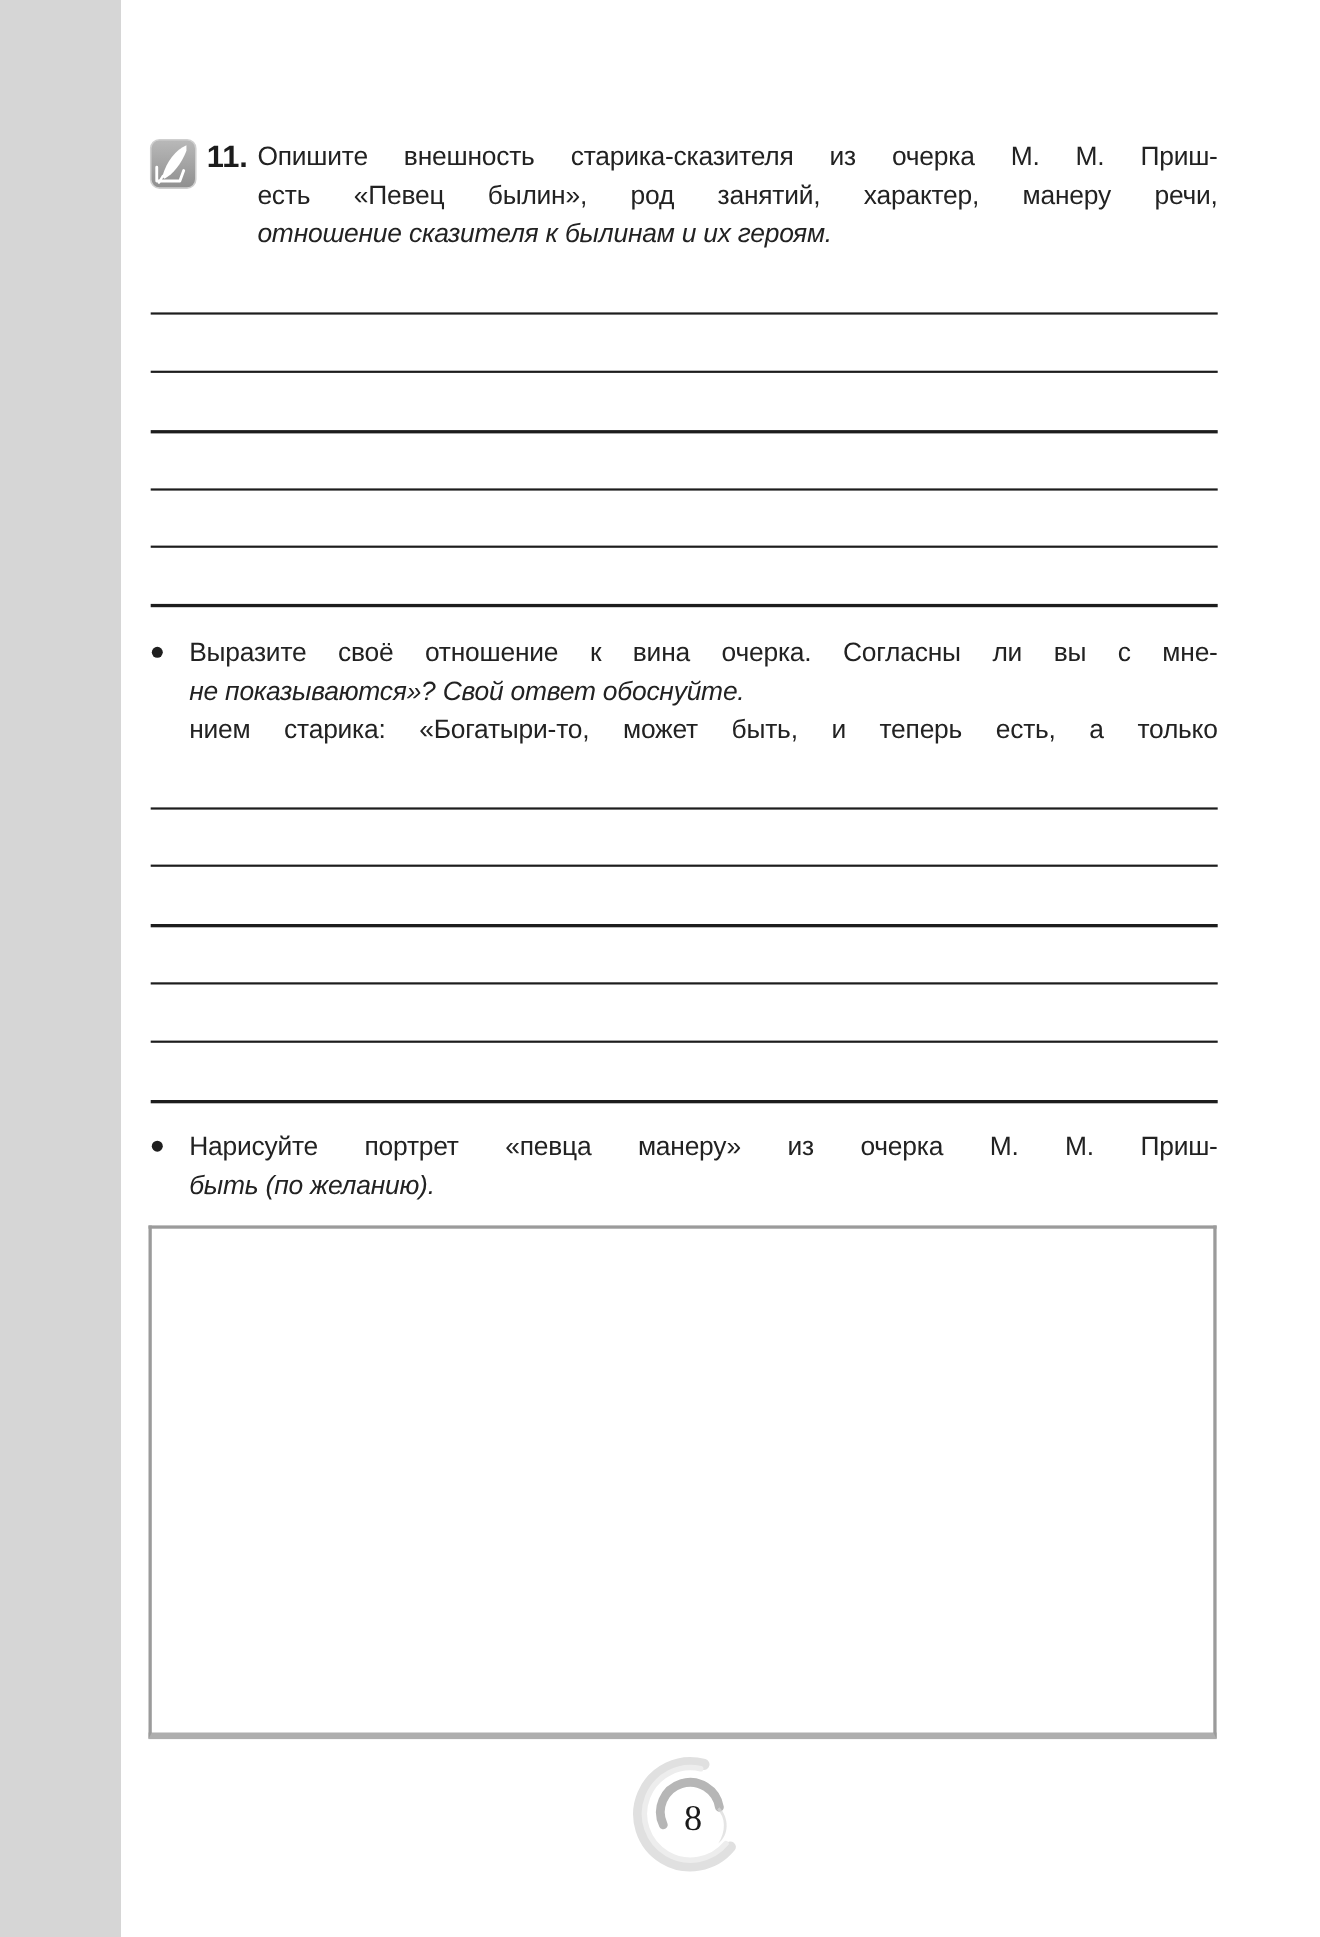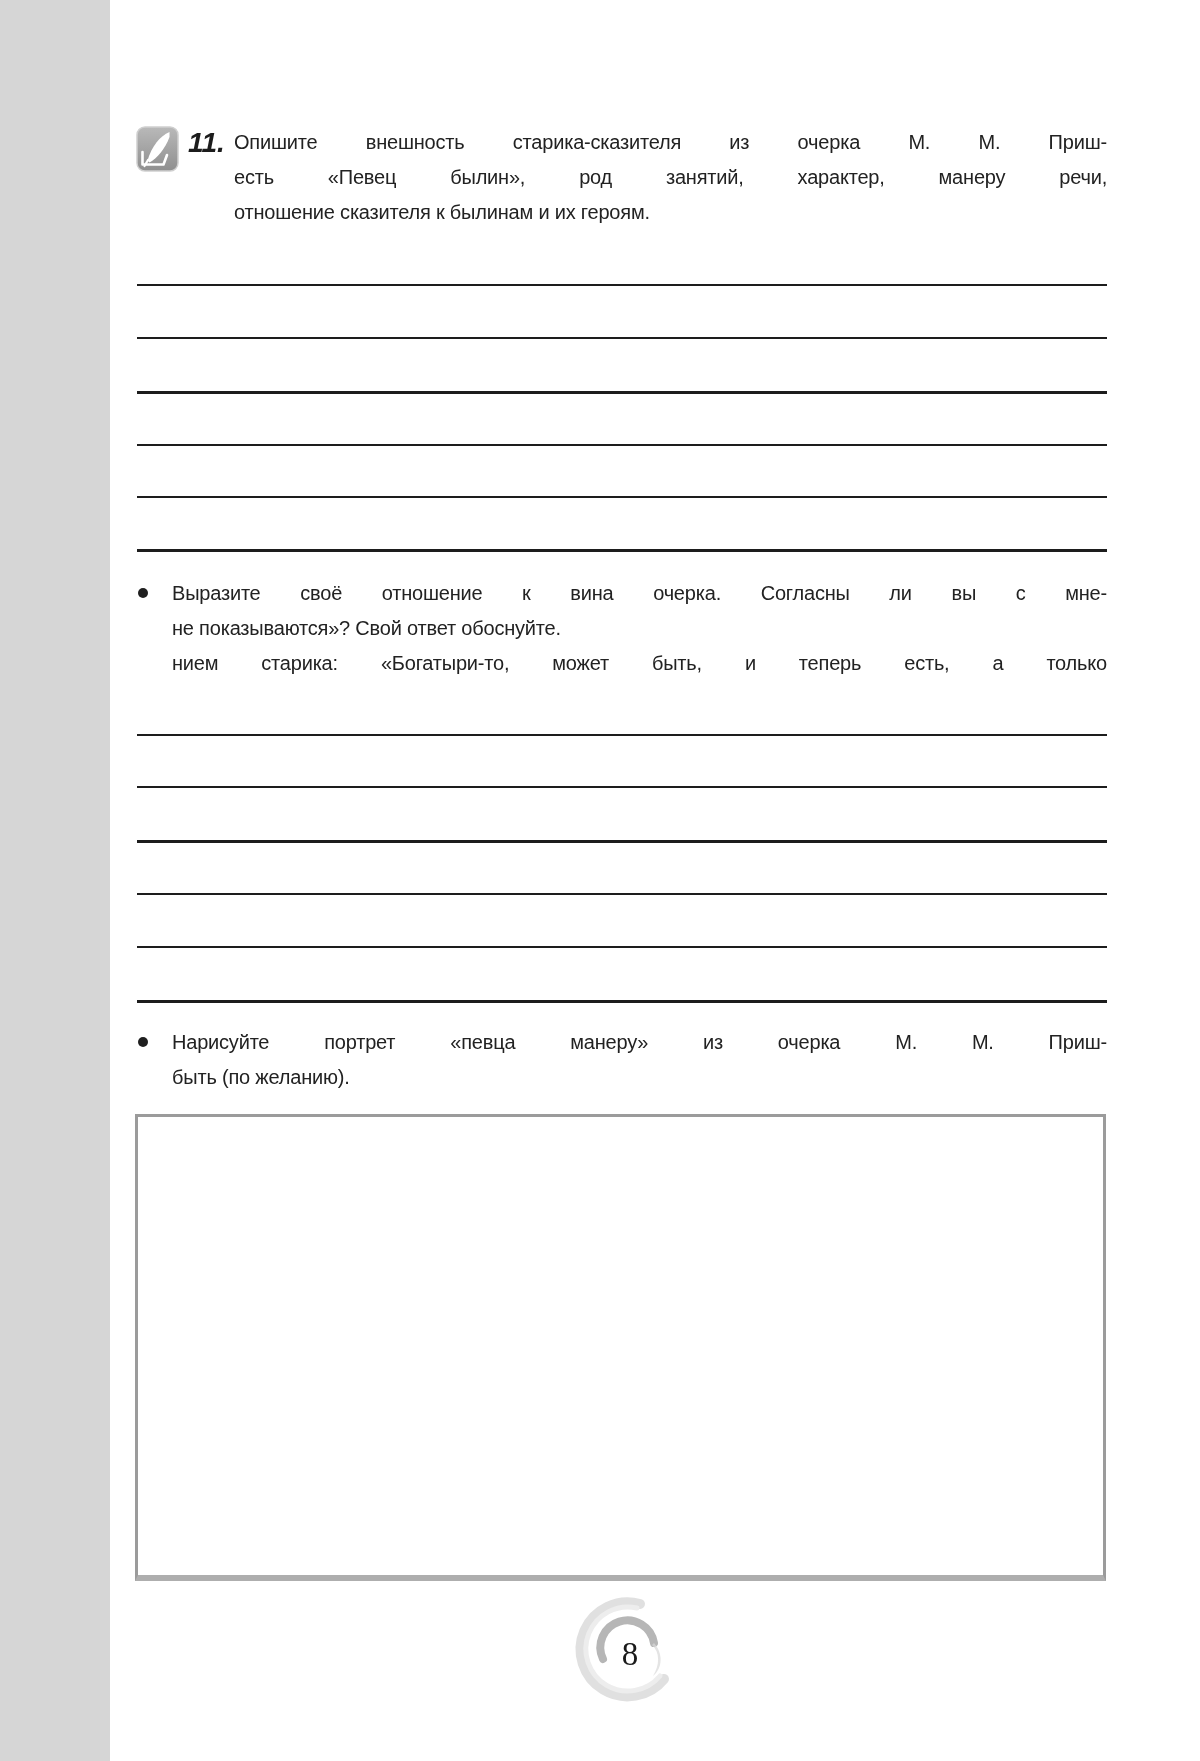--- a/index.html
+++ b/index.html
@@ -5,26 +5,26 @@
   * { margin:0; padding:0; box-sizing:border-box; }
   html,body { background:#ffffff; }
   body {
     width:1200px; height:1761px; position:relative; overflow:hidden;
     font-family:"Liberation Sans","DejaVu Sans",sans-serif; color:#222222;
   }
   .margin-strip {
     position:absolute; left:0; top:0; width:110px; height:1761px;
     background:#d6d6d6;
   }
-  .txt { font-size:20px; line-height:35px; letter-spacing:-0.2px; }
+  .txt { font-size:24px; line-height:35px; letter-spacing:-0.2px; }
   .jline { text-align:justify; text-align-last:justify; white-space:normal; }
-  .jline.last { text-align-last:left; }
+  .jline.last { text-align-last:left;font-style:italic; }
   .task-number {
     position:absolute; left:188px; top:125px; font-size:28px; line-height:35px;
-    font-weight:bold; color:#1c1c1c;font-style:italic;
+    font-weight:bold; color:#1c1c1c;
   }
   .para-task { position:absolute; left:234px; top:125px; width:873px; }
   .bullet-dot {
     position:absolute; width:10px; height:10px; border-radius:50%; background:#1f1f1f;
   }
   .bullet-para { position:absolute; width:935px; }
   .rule {
     position:absolute; left:137px; width:970px; height:0;
     border-top:2px solid #1d1d1d;
   }

